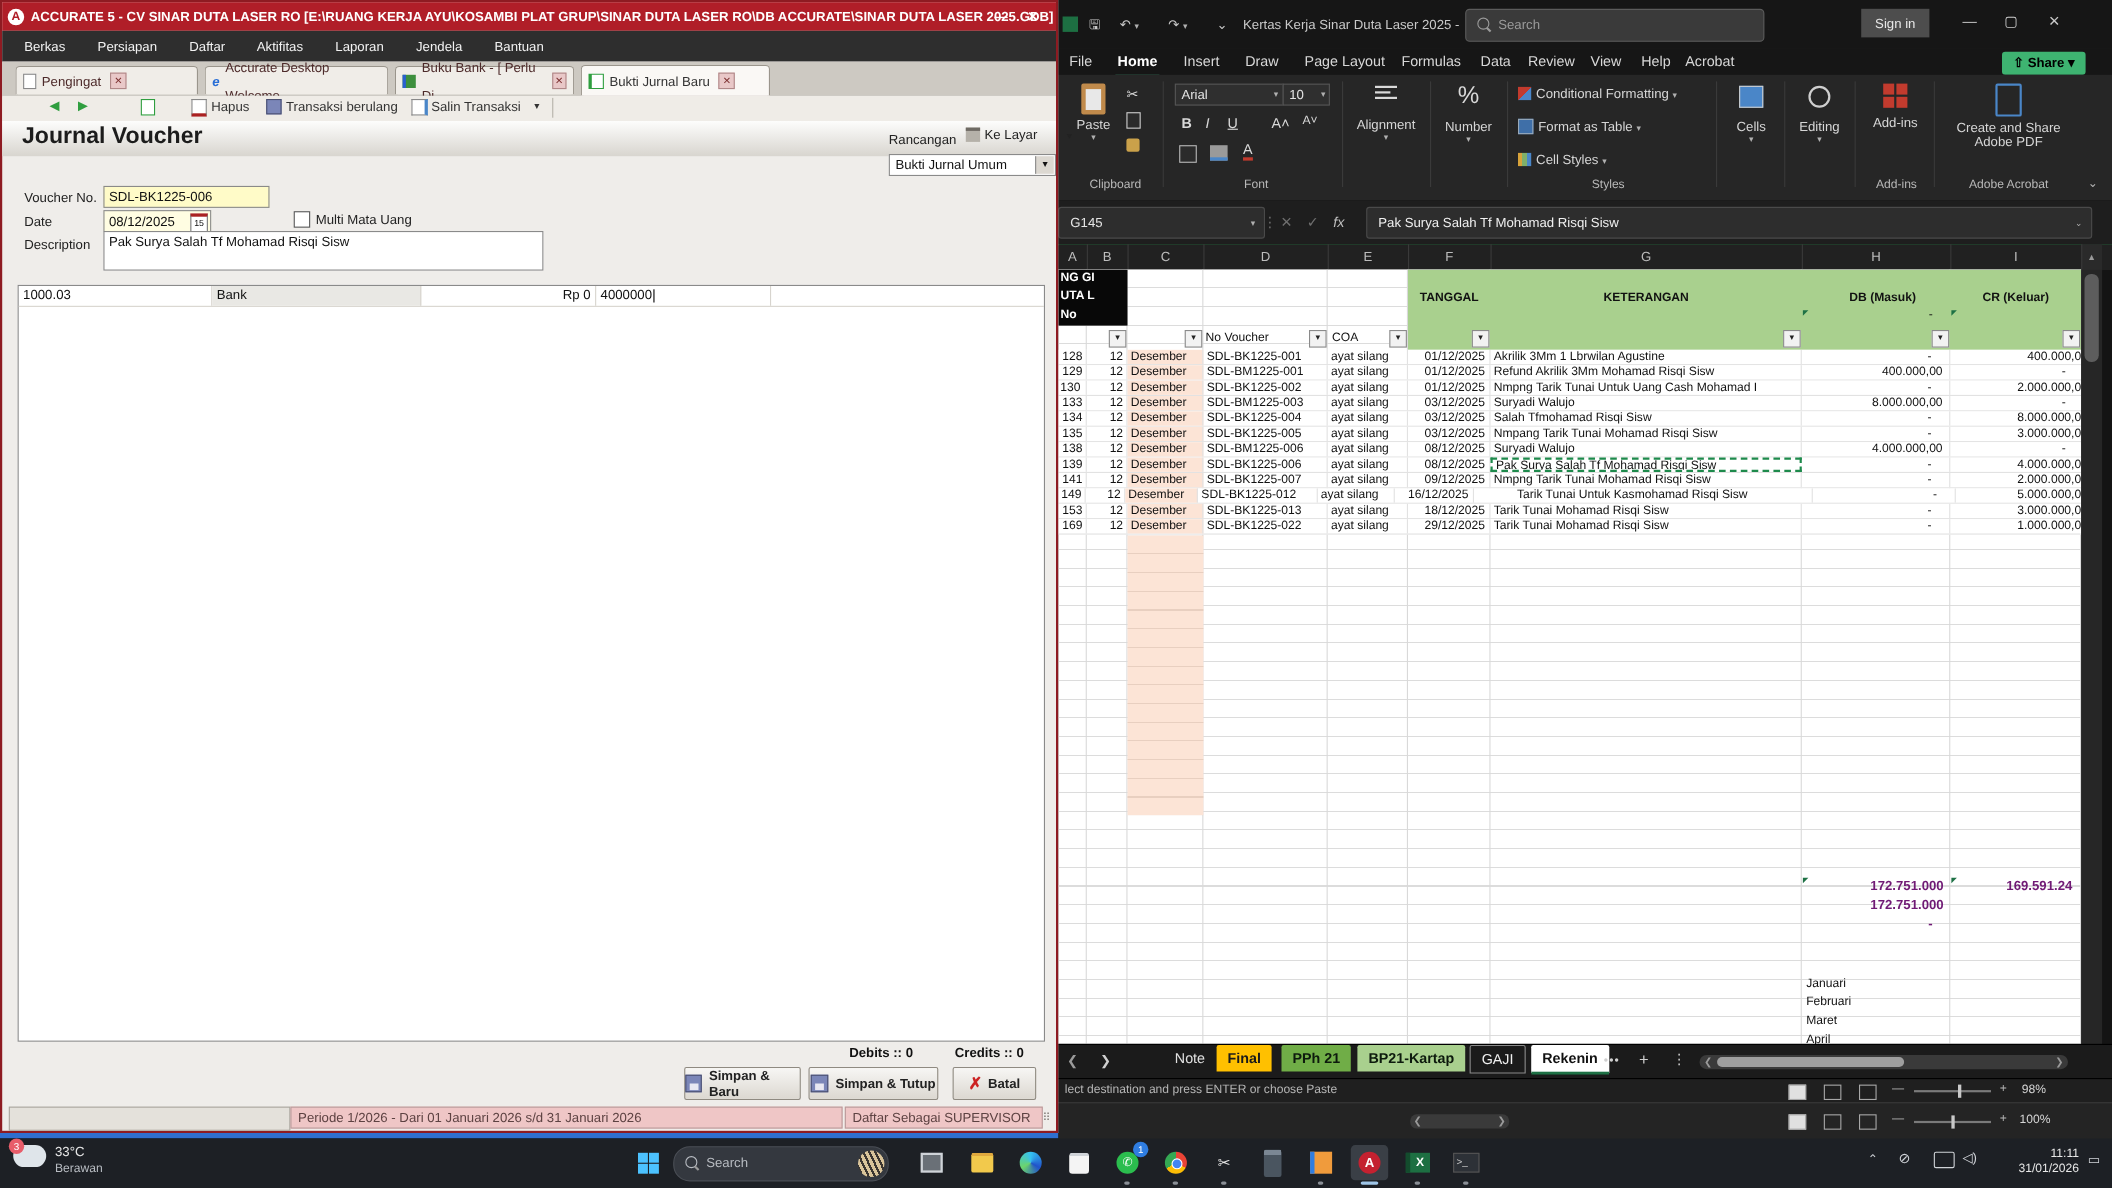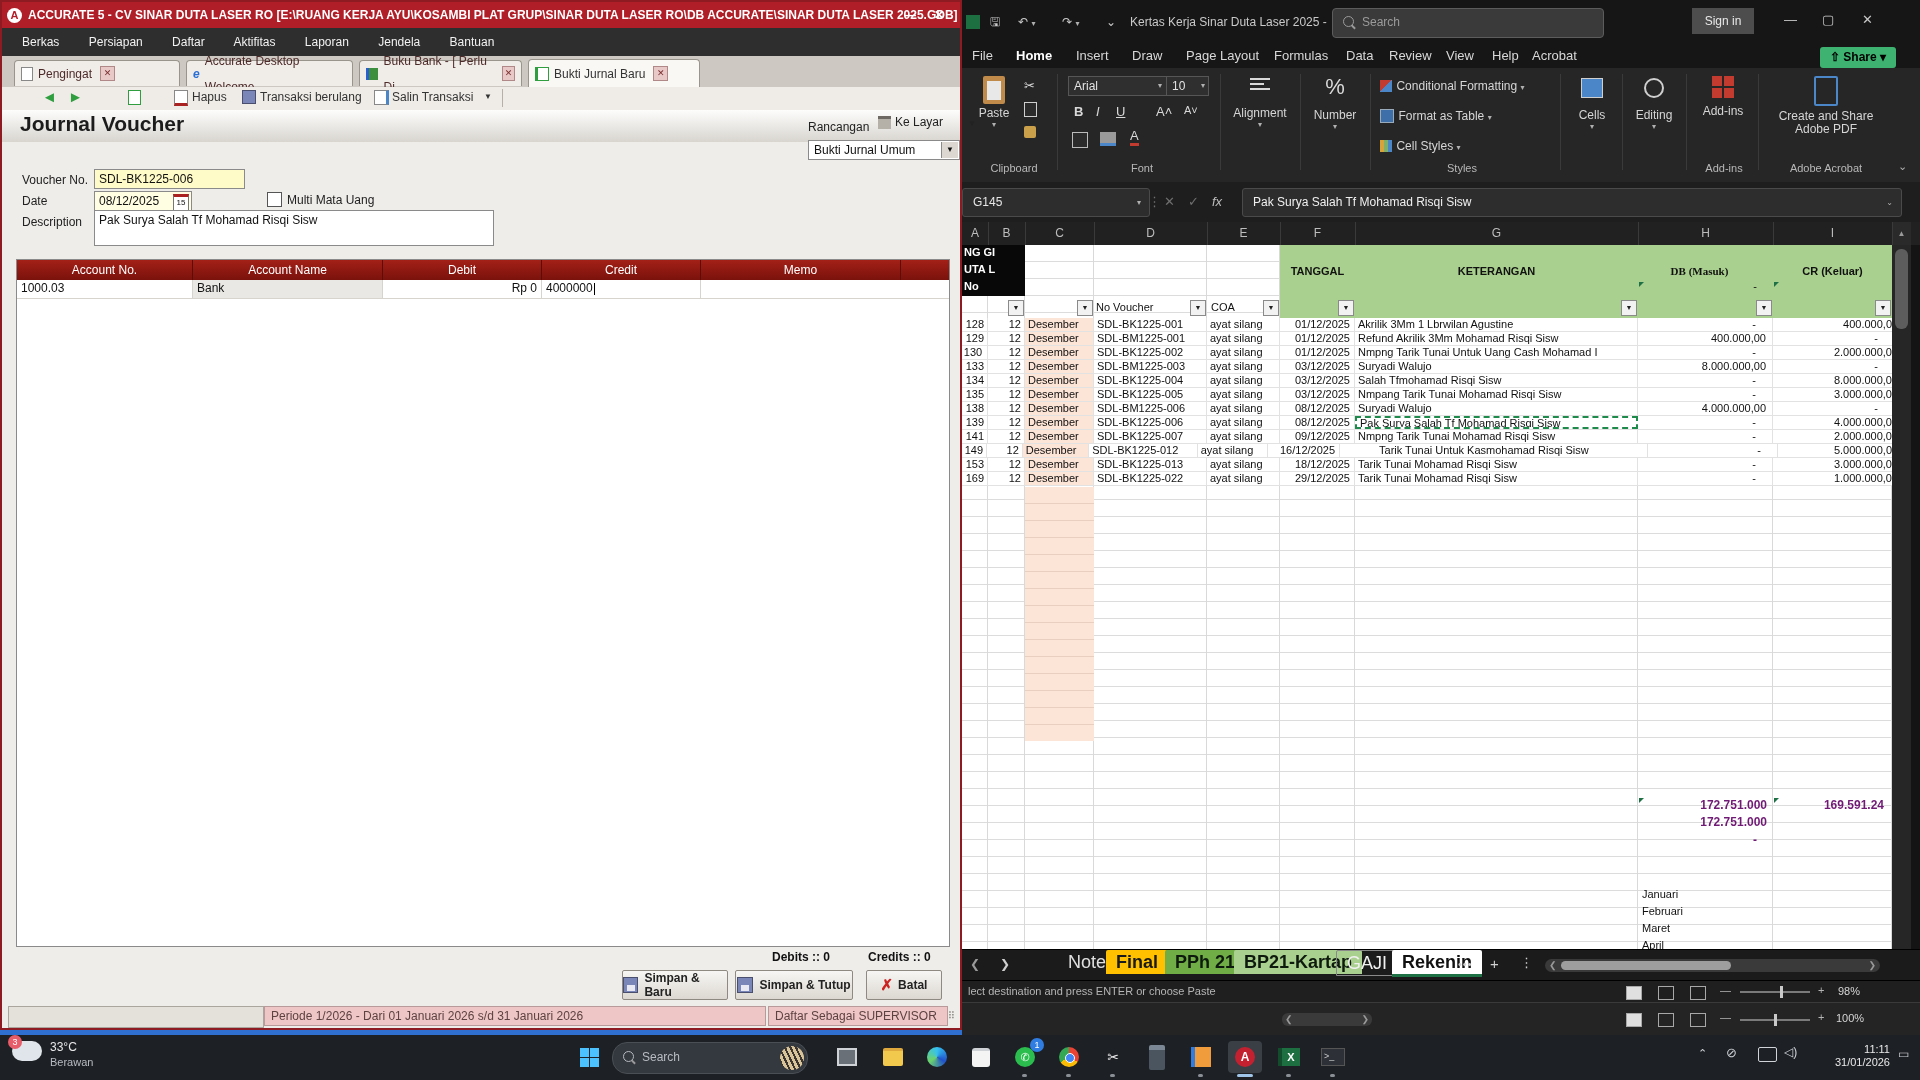--- a/index.html
+++ b/index.html
@@ -40,21 +40,21 @@
   .gh{color:#111;font-weight:bold;font-size:11px;text-align:center;top:20px;}
   .peachband{left:63px;top:242px;width:69px;height:254px;background:#fce4d6;background-image:repeating-linear-gradient(to bottom,transparent 0 16px,#e8cfc0 16px 17px);}
   .fbtn{width:14px;height:14px;background:#f2f2f2;border:1px solid #8a8a8a;color:#222;font-size:7px;text-align:center;line-height:13px;}
   .xrow{left:0;width:930px;height:14px;display:flex;font-size:11px;color:#111;border-bottom:1px solid #e2e2e2;box-sizing:border-box;background:#fff;}
   .xc{box-sizing:border-box;border-right:1px solid #e2e2e2;white-space:nowrap;overflow:hidden;line-height:13px;}
   .tri{width:0;height:0;border-top:5px solid #1e7145;border-right:5px solid transparent;}
   .totals{font-weight:bold;font-size:12px;color:#701a75;white-space:nowrap;}
   .monthlbl{font-size:11px;color:#111;}
   .xl-vscroll{left:930px;top:0;width:19px;height:704px;background:#262626;}
   .xl-sheetbar{left:0;top:949px;width:958px;height:31px;background:#1b1b1b;border-top:1px solid #000;}
-  .stab{top:0;height:24px;font-size:18px;line-height:24px;text-align:center;border-radius:2px 2px 0 0;padding:0 10px;}
+  .stab{top:0;height:24px;font-size:13px;line-height:24px;text-align:center;border-radius:2px 2px 0 0;padding:0 10px;}
   .xl-status{left:0;top:980px;width:958px;height:22px;background:#1f1f1f;border-top:1px solid #000;color:#b5b5b5;font-size:11px;}
   #excel2{left:962px;top:1002px;width:958px;height:33px;background:#242424;border-top:1px solid #3a3a3a;color:#b5b5b5;}
   #bluestrip{left:0;top:1029px;width:962px;height:6px;background:#2f6fd0;}
   .viewico{width:14px;height:12px;border:1px solid #a8a8a8;top:5px;}
   .zoomtrack{top:10px;height:2px;background:#7a7a7a;}
   .zoomthumb{top:5px;width:3px;height:12px;background:#c9c9c9;}
   
   #accurate{left:0;top:0;width:962px;height:1030px;background:#efedea;border:2px solid #8e1b22;box-sizing:border-box;}
   .ac-title{left:0;top:0;width:958px;height:26px;background:#b01e28;color:#fff;font-size:12px;font-weight:bold;line-height:26px;white-space:nowrap;overflow:hidden;}
   .ac-menu{left:0;top:26px;width:958px;height:28px;background:#2e2e2e;color:#f2f2f2;font-size:12px;}
@@ -254,21 +254,21 @@
         <div class="a vline" style="left: 62px;"></div>
         <div class="a vline" style="left: 25px;"></div>
         <div class="a blackband">
         <div class="a" style="left:2px;top:1px;">NG GI</div>
         <div class="a" style="left:2px;top:18px;">UTA L</div>
         <div class="a" style="left:2px;top:35px;">No</div>
       </div>
       <div class="a greenband">
         <div class="a gh" style="left:0;width:75px;">TANGGAL</div>
         <div class="a gh" style="left:75px;width:283px;">KETERANGAN</div>
-        <div class="a gh" style="left:352px;width:135px;font-family:Liberation Serif, serif;">DB (Masuk)</div>
+        <div class="a gh" style="left:364px;width:135px;">DB (Masuk)</div>
         <div class="a gh" style="left:493px;width:119px;">CR (Keluar)</div>
         <div class="a tri" style="left:359px;top:37px;"></div>
         <div class="a tri" style="left:494px;top:37px;"></div>
         <div class="a" style="left:358px;top:35px;width:119px;text-align:right;font-size:11px;color:#111;">-</div>
       </div>
       <div class="a peachband"></div>
 
       <div class="a fbtn" style="left:46px;top:55px;">▼</div>
       <div class="a fbtn" style="left:115px;top:55px;">▼</div>
       <div class="a" style="left:134px;top:56px;font-size:11px;color:#111;">No Voucher</div>
@@ -549,27 +549,20 @@
     <div class="a yfield" style="left:92px;top:189px;width:98px;height:20px;background:#fffde2;">
       <span>08/12/2025</span>
       <span class="a" style="right:2px;top:2px;width:14px;height:14px;background:#fff;border:1px solid #777;border-top:3px solid #a22;font-size:8px;text-align:center;line-height:11px;">15</span>
     </div>
     <div class="a" style="left:265px;top:190px;width:13px;height:13px;background:#fff;border:1px solid #555;"></div>
     <span class="a ac-formlabel" style="left:285px;top:191px;">Multi Mata Uang</span>
     <span class="a ac-formlabel" style="left:20px;top:213px;">Description</span>
     <div class="a wfield" style="left:92px;top:208px;width:400px;height:36px;line-height:16px;padding:1px 4px;">Pak Surya Salah Tf Mohamad Risqi Sisw</div>
 
     <div class="a ac-grid">
-      <div class="ac-ghead">
-        <div style="width:176px;">Account No.</div>
-        <div style="width:190px;">Account Name</div>
-        <div style="width:159px;">Debit</div>
-        <div style="width:159px;">Credit</div>
-        <div style="width:200px;">Memo</div>
-      </div>
       <div class="ac-row">
         <div class="ac-cell" style="width:176px;">1000.03</div>
         <div class="ac-cell" style="width:190px;background:#e9e8e4;">Bank</div>
         <div class="ac-cell" style="width:159px;text-align:right;">Rp 0</div>
         <div class="ac-cell" style="width:159px;"><span>4000000</span><span class="cursorbar"></span></div>
         <div class="ac-cell" style="width:200px;border-right:none;"></div>
       </div>
     </div>
 
     <span class="a" style="left:770px;top:948px;font-size:12px;font-weight:bold;color:#111;">Debits :: 0</span>

